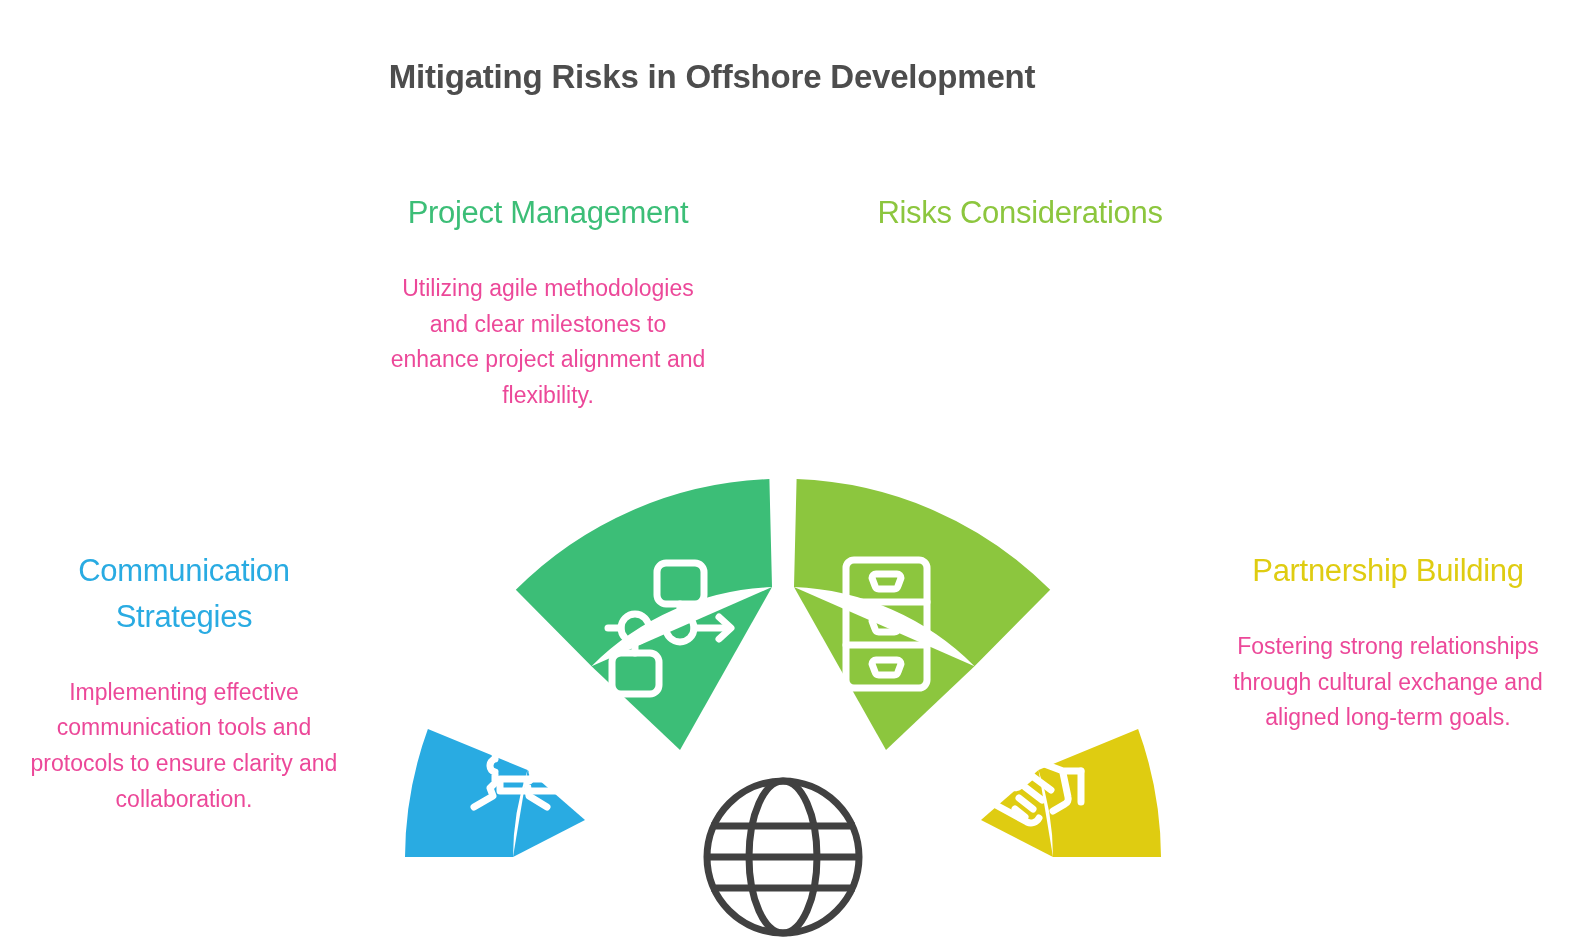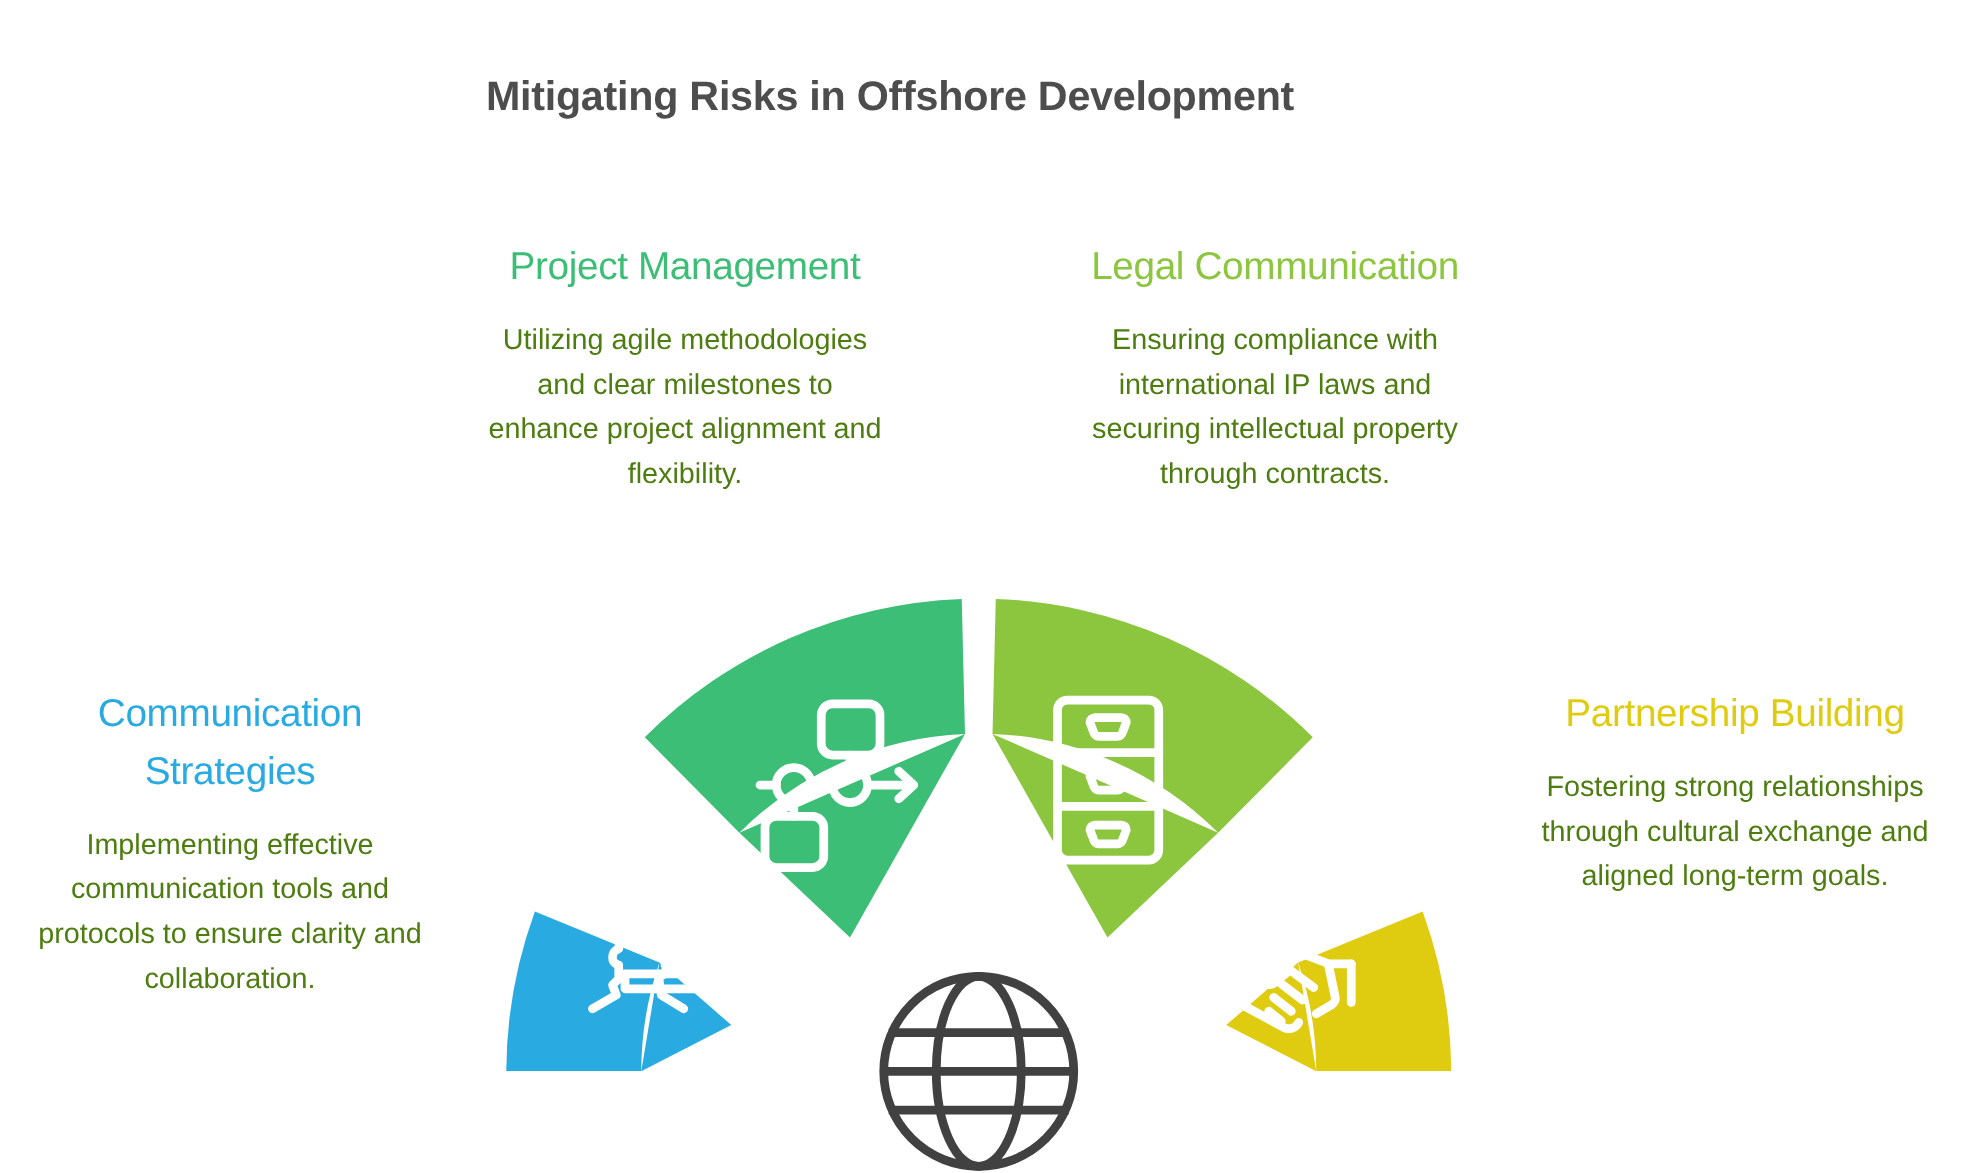--- a/index.html
+++ b/index.html
@@ -23,24 +23,24 @@
   }
 
   .block { position:absolute; text-align:center; }
   .block .heading {
     font-size:31px;
     font-weight:normal;
     line-height:1.48;
     letter-spacing:-0.3px;
   }
   .block .body {
-    margin-top:18px;
+    margin-top:35px;
     font-size:23px;
     line-height:1.55;
-    color:#4d7c0f;
+    color:#ec4899;
     font-weight:400;
   }
 
   
   #block-project   { left:384px;  top:190px; width:328px; }
   
   #block-legal     { left:858px;  top:190px; width:324px; }
   
   #block-comm      { left:8px;    top:548px; width:352px; }
   
@@ -55,22 +55,21 @@
 <div id="stage">
 
   <div class="page-title">Mitigating Risks in Offshore Development</div>
 
   <div class="block" id="block-project">
     <div class="heading" style="color:#3cbe77">Project Management</div>
     <div class="body">Utilizing agile methodologies and clear milestones to enhance project alignment and flexibility.</div>
   </div>
 
   <div class="block" id="block-legal">
-    <div class="heading" style="color:#8cc63e">Legal Communication</div>
-    <div class="body">Ensuring compliance with international IP laws and securing intellectual property through contracts.</div>
+    <div class="heading" style="color:#8cc63e">Risks Considerations</div>
   </div>
 
   <div class="block" id="block-comm">
     <div class="heading" style="color:#29abe2">Communication Strategies</div>
     <div class="body">Implementing effective communication tools and protocols to ensure clarity and collaboration.</div>
   </div>
 
   <div class="block" id="block-partner">
     <div class="heading" style="color:#dfcc11">Partnership Building</div>
     <div class="body">Fostering strong relationships through cultural exchange and aligned long-term goals.</div>

